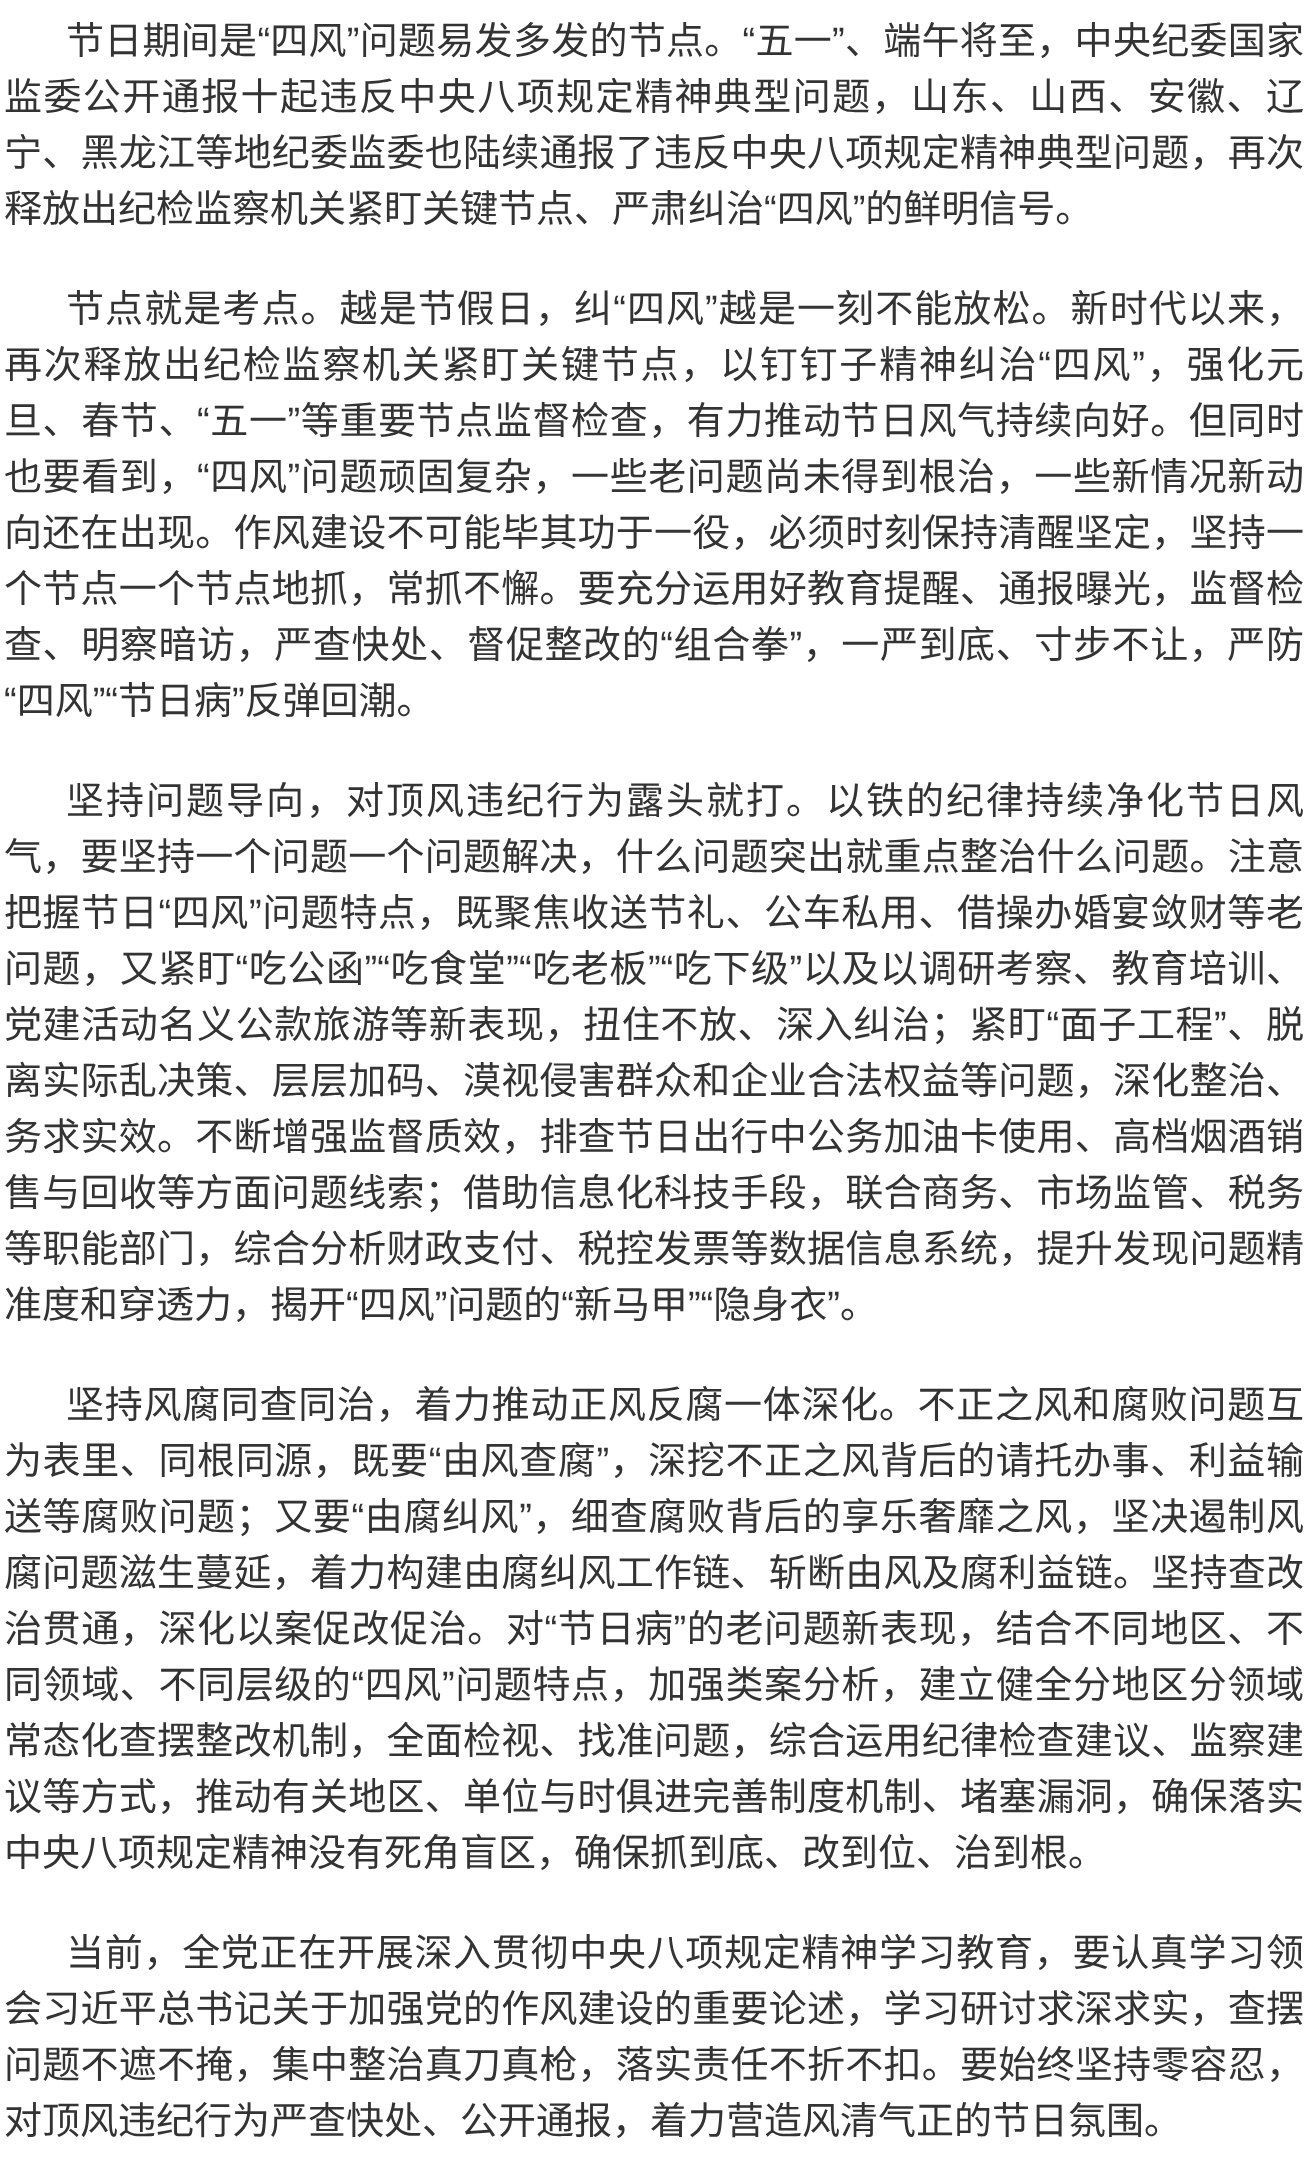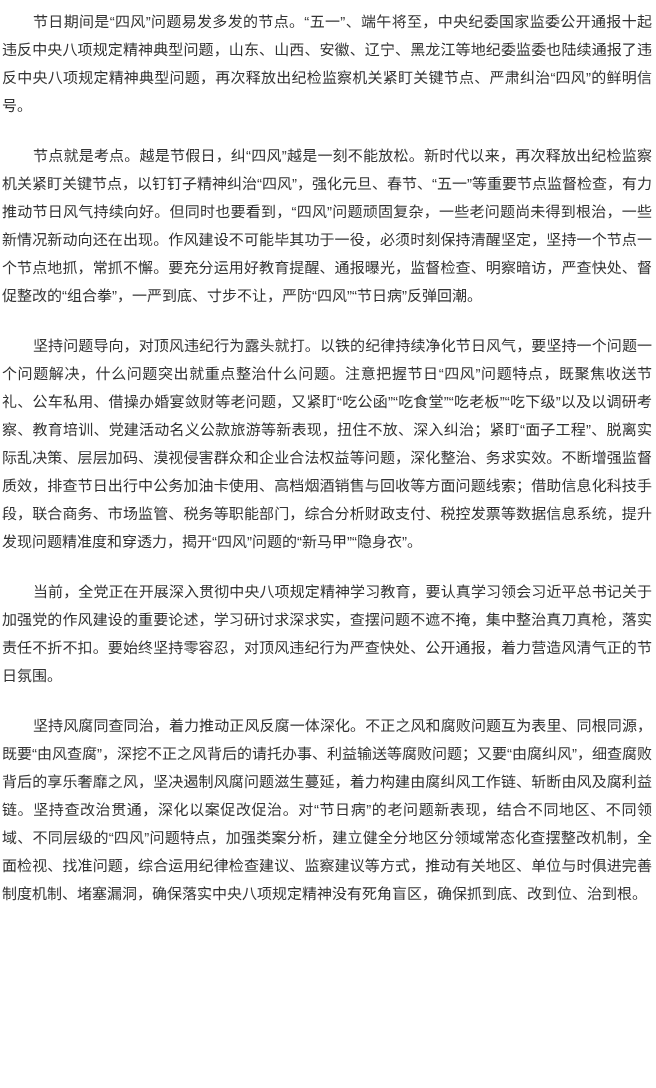--- a/index.html
+++ b/index.html
@@ -15,37 +15,37 @@
     width: 656px;
     min-height: 1088px;
     box-sizing: border-box;
     background: #ffffff;
     overflow: hidden;
   }
   .article {
     box-sizing: border-box;
     padding: 8px 4px 0 2px;
     color: #333333;
-    font-size: 15px;
+    font-size: 19px;
     line-height: 28px;
     font-weight: 400;
     text-align: justify;
     letter-spacing: 0;
   }
   .article p {
     margin: 0 0 22px 0;
     text-indent: 31px;
     word-break: break-all;
   }
 </style>
 </head>
 <body>
 
 <div class="page">
   <article class="article">
     <p>节日期间是“四风”问题易发多发的节点。“五一”、端午将至，中央纪委国家监委公开通报十起违反中央八项规定精神典型问题，山东、山西、安徽、辽宁、黑龙江等地纪委监委也陆续通报了违反中央八项规定精神典型问题，再次释放出纪检监察机关紧盯关键节点、严肃纠治“四风”的鲜明信号。</p>
     <p>节点就是考点。越是节假日，纠“四风”越是一刻不能放松。新时代以来，再次释放出纪检监察机关紧盯关键节点，以钉钉子精神纠治“四风”，强化元旦、春节、“五一”等重要节点监督检查，有力推动节日风气持续向好。但同时也要看到，“四风”问题顽固复杂，一些老问题尚未得到根治，一些新情况新动向还在出现。作风建设不可能毕其功于一役，必须时刻保持清醒坚定，坚持一个节点一个节点地抓，常抓不懈。要充分运用好教育提醒、通报曝光，监督检查、明察暗访，严查快处、督促整改的“组合拳”，一严到底、寸步不让，严防“四风”“节日病”反弹回潮。</p>
     <p>坚持问题导向，对顶风违纪行为露头就打。以铁的纪律持续净化节日风气，要坚持一个问题一个问题解决，什么问题突出就重点整治什么问题。注意把握节日“四风”问题特点，既聚焦收送节礼、公车私用、借操办婚宴敛财等老问题，又紧盯“吃公函”“吃食堂”“吃老板”“吃下级”以及以调研考察、教育培训、党建活动名义公款旅游等新表现，扭住不放、深入纠治；紧盯“面子工程”、脱离实际乱决策、层层加码、漠视侵害群众和企业合法权益等问题，深化整治、务求实效。不断增强监督质效，排查节日出行中公务加油卡使用、高档烟酒销售与回收等方面问题线索；借助信息化科技手段，联合商务、市场监管、税务等职能部门，综合分析财政支付、税控发票等数据信息系统，提升发现问题精准度和穿透力，揭开“四风”问题的“新马甲”“隐身衣”。</p>
+    <p>坚持风腐同查同治，着力推动正风反腐一体深化。不正之风和腐败问题互为表里、同根同源，既要“由风查腐”，深挖不正之风背后的请托办事、利益输送等腐败问题；又要“由腐纠风”，细查腐败背后的享乐奢靡之风，坚决遏制风腐问题滋生蔓延，着力构建由腐纠风工作链、斩断由风及腐利益链。坚持查改治贯通，深化以案促改促治。对“节日病”的老问题新表现，结合不同地区、不同领域、不同层级的“四风”问题特点，加强类案分析，建立健全分地区分领域常态化查摆整改机制，全面检视、找准问题，综合运用纪律检查建议、监察建议等方式，推动有关地区、单位与时俱进完善制度机制、堵塞漏洞，确保落实中央八项规定精神没有死角盲区，确保抓到底、改到位、治到根。</p>
     <p>当前，全党正在开展深入贯彻中央八项规定精神学习教育，要认真学习领会习近平总书记关于加强党的作风建设的重要论述，学习研讨求深求实，查摆问题不遮不掩，集中整治真刀真枪，落实责任不折不扣。要始终坚持零容忍，对顶风违纪行为严查快处、公开通报，着力营造风清气正的节日氛围。</p>
-    <p>坚持风腐同查同治，着力推动正风反腐一体深化。不正之风和腐败问题互为表里、同根同源，既要“由风查腐”，深挖不正之风背后的请托办事、利益输送等腐败问题；又要“由腐纠风”，细查腐败背后的享乐奢靡之风，坚决遏制风腐问题滋生蔓延，着力构建由腐纠风工作链、斩断由风及腐利益链。坚持查改治贯通，深化以案促改促治。对“节日病”的老问题新表现，结合不同地区、不同领域、不同层级的“四风”问题特点，加强类案分析，建立健全分地区分领域常态化查摆整改机制，全面检视、找准问题，综合运用纪律检查建议、监察建议等方式，推动有关地区、单位与时俱进完善制度机制、堵塞漏洞，确保落实中央八项规定精神没有死角盲区，确保抓到底、改到位、治到根。</p>
 
   </article>
 </div>
 
 </body></html>

